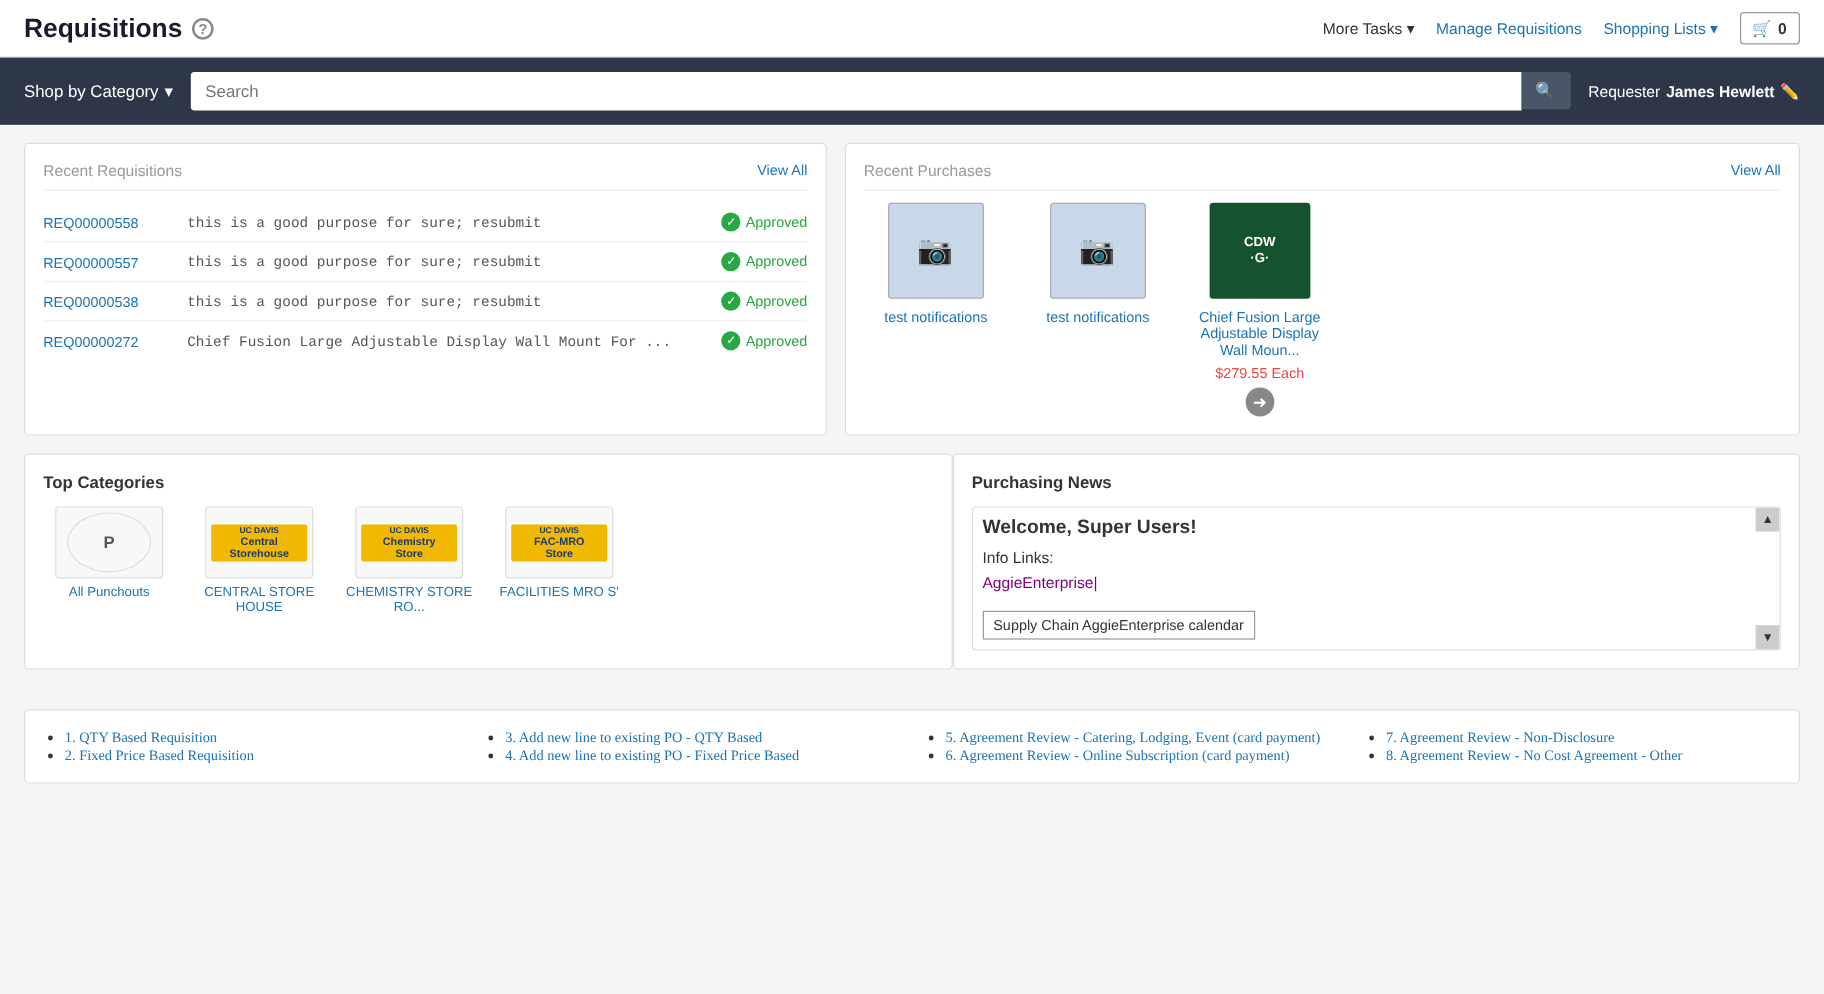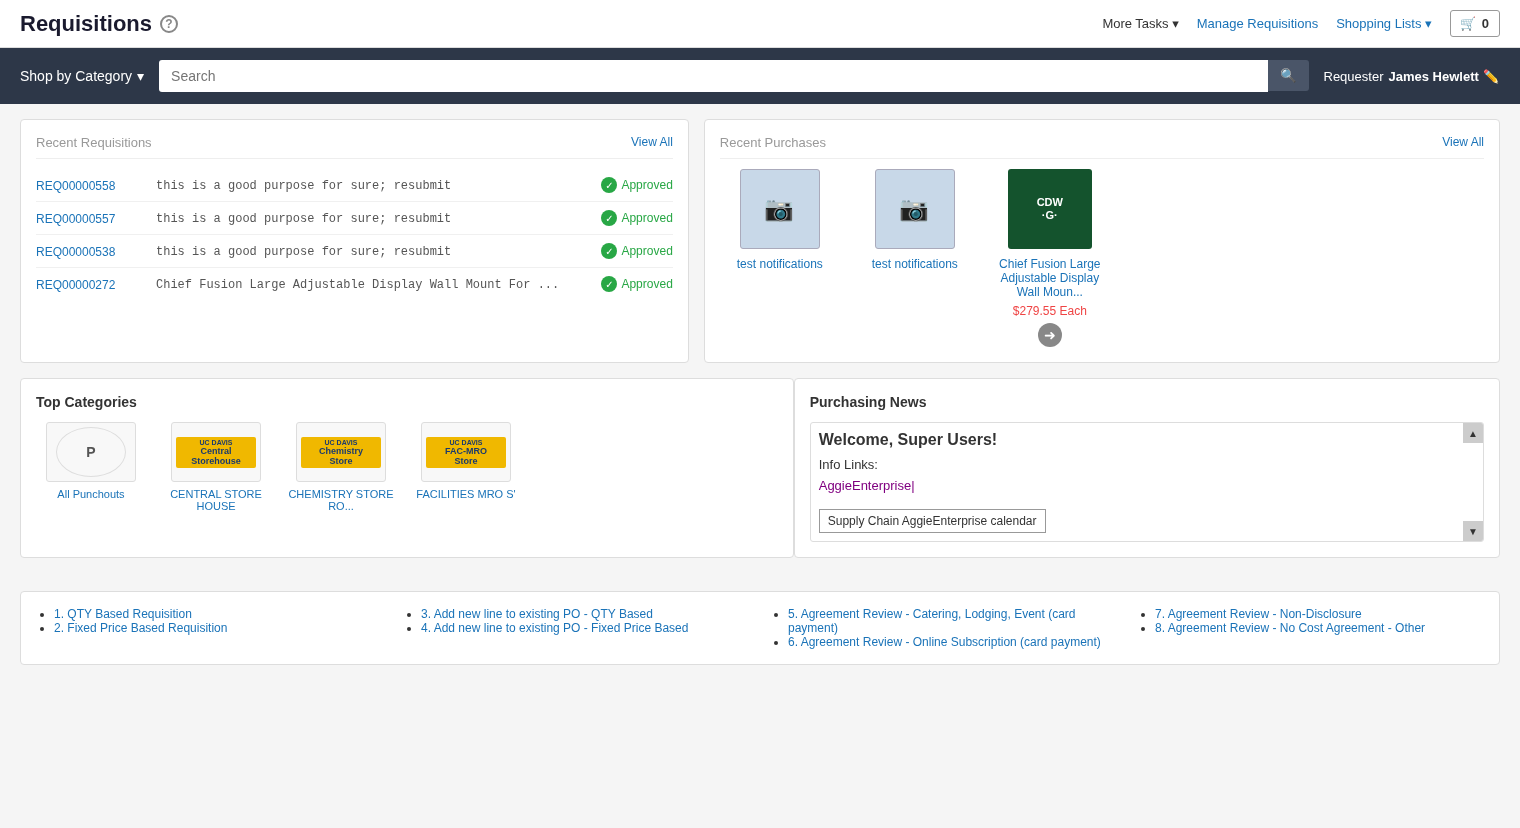--- a/index.html
+++ b/index.html
@@ -294,21 +294,21 @@
       border: 1px solid #ddd;
       border-radius: 4px;
       padding: 15px;
     }
     .forms-grid {
       display: grid;
       grid-template-columns: 1fr 1fr 1fr 1fr;
       gap: 8px 20px;
     }
     .form-item { font-size: 12px; }
-    .form-link { color: #1a73b8; cursor: pointer; }
+    .form-link { color: #1a73b8; cursor: pointer; font-family: Liberation Serif, serif; }
 
     .news-panel {
       position: relative;
       border: 1px solid #ddd;
       border-radius: 3px;
       padding: 8px;
       overflow: hidden;
     }
     .scroll-down-btn {
       position: absolute;

